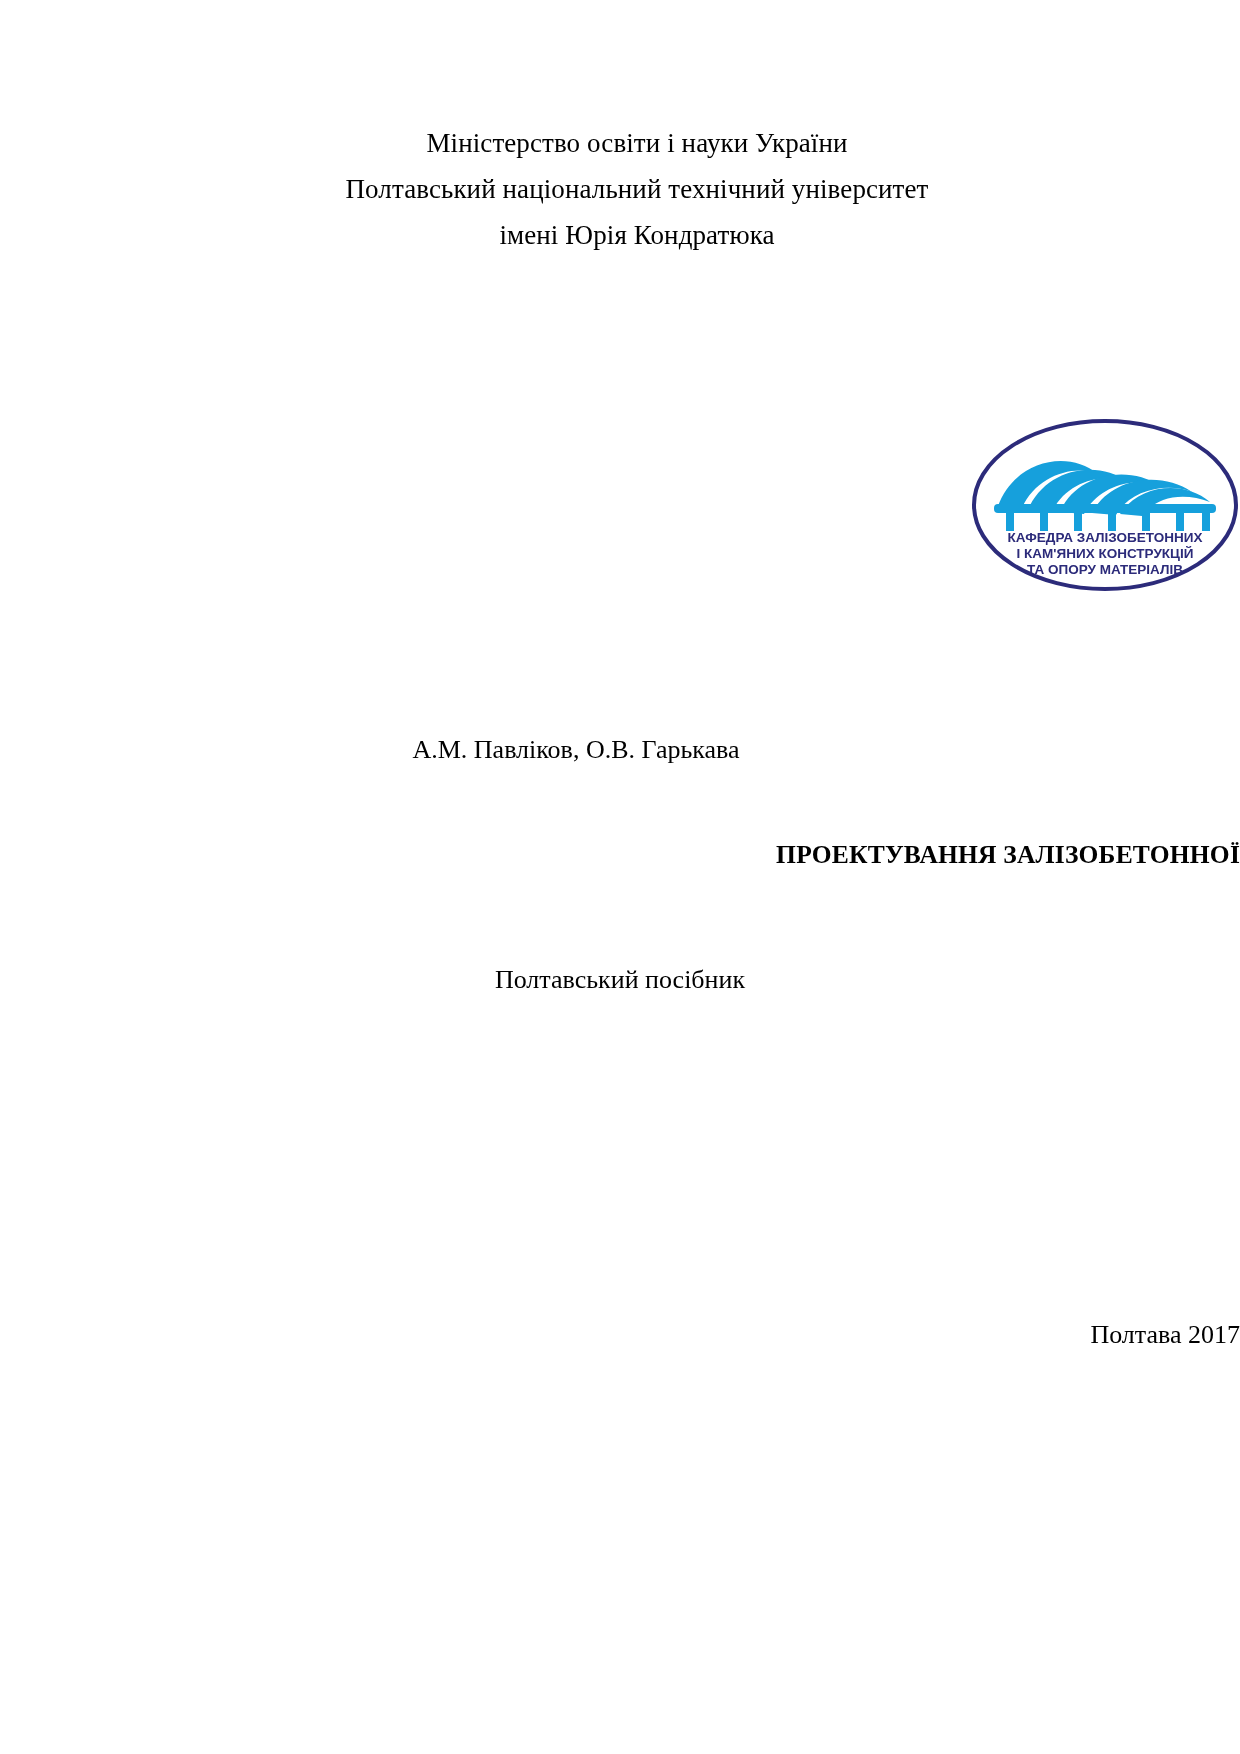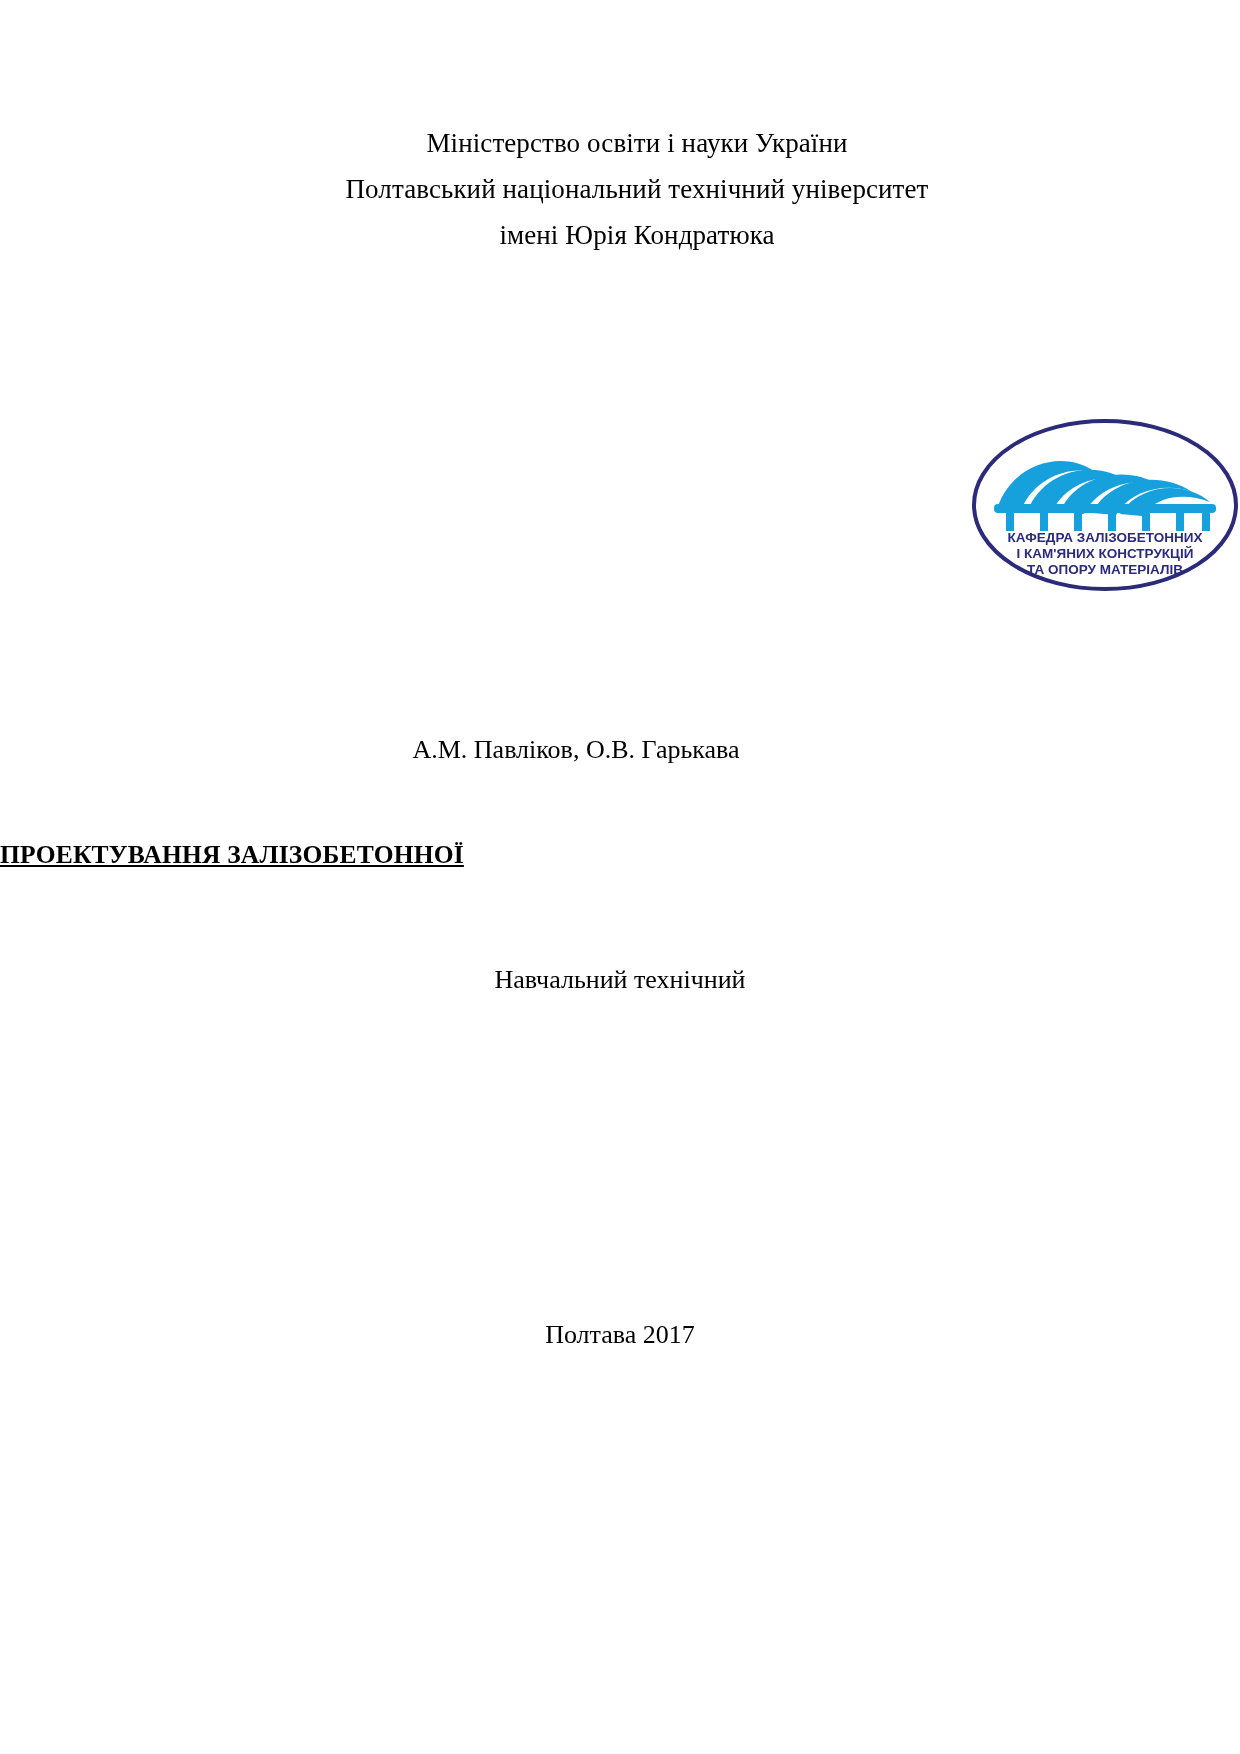--- a/index.html
+++ b/index.html
@@ -55,22 +55,21 @@
     width: 1152px;
     text-align: center;
     font-size: 26px;
   }
 
   .title-block {
     position: absolute;
     top: 832px;
     left: 0;
     width: 1240px;
-    text-align: left;
-    text-decoration: underline;
+    text-align: right;
   }
   .title-line {
     font-size: 25.5px;
     font-weight: bold;
     line-height: 46px;
     letter-spacing: 0.2px;
   }
 
   .subtitle {
     position: absolute;
@@ -79,21 +78,21 @@
     width: 1240px;
     text-align: center;
     font-size: 26px;
   }
 
   .footer {
     position: absolute;
     top: 1320px;
     left: 0;
     width: 1240px;
-    text-align: center;
+    text-align: right;
     font-size: 26px;
   }
 </style>
 </head>
 <body>
 
 <div class="page">
 
   <div class="header-block">
     <div class="header-line">Міністерство освіти і науки України</div>
@@ -128,17 +127,17 @@
       </svg>
     </div>
   </div>
 
   <div class="authors">А.М. Павліков, О.В. Гарькава</div>
 
   <div class="title-block">
     <div class="title-line">ПРОЕКТУВАННЯ ЗАЛІЗОБЕТОННОЇ</div>
   </div>
 
-  <div class="subtitle">Навчальний технічний</div>
+  <div class="subtitle">Полтавський посібник</div>
 
   <div class="footer">Полтава 2017</div>
 
 </div>
 
 </body></html>

